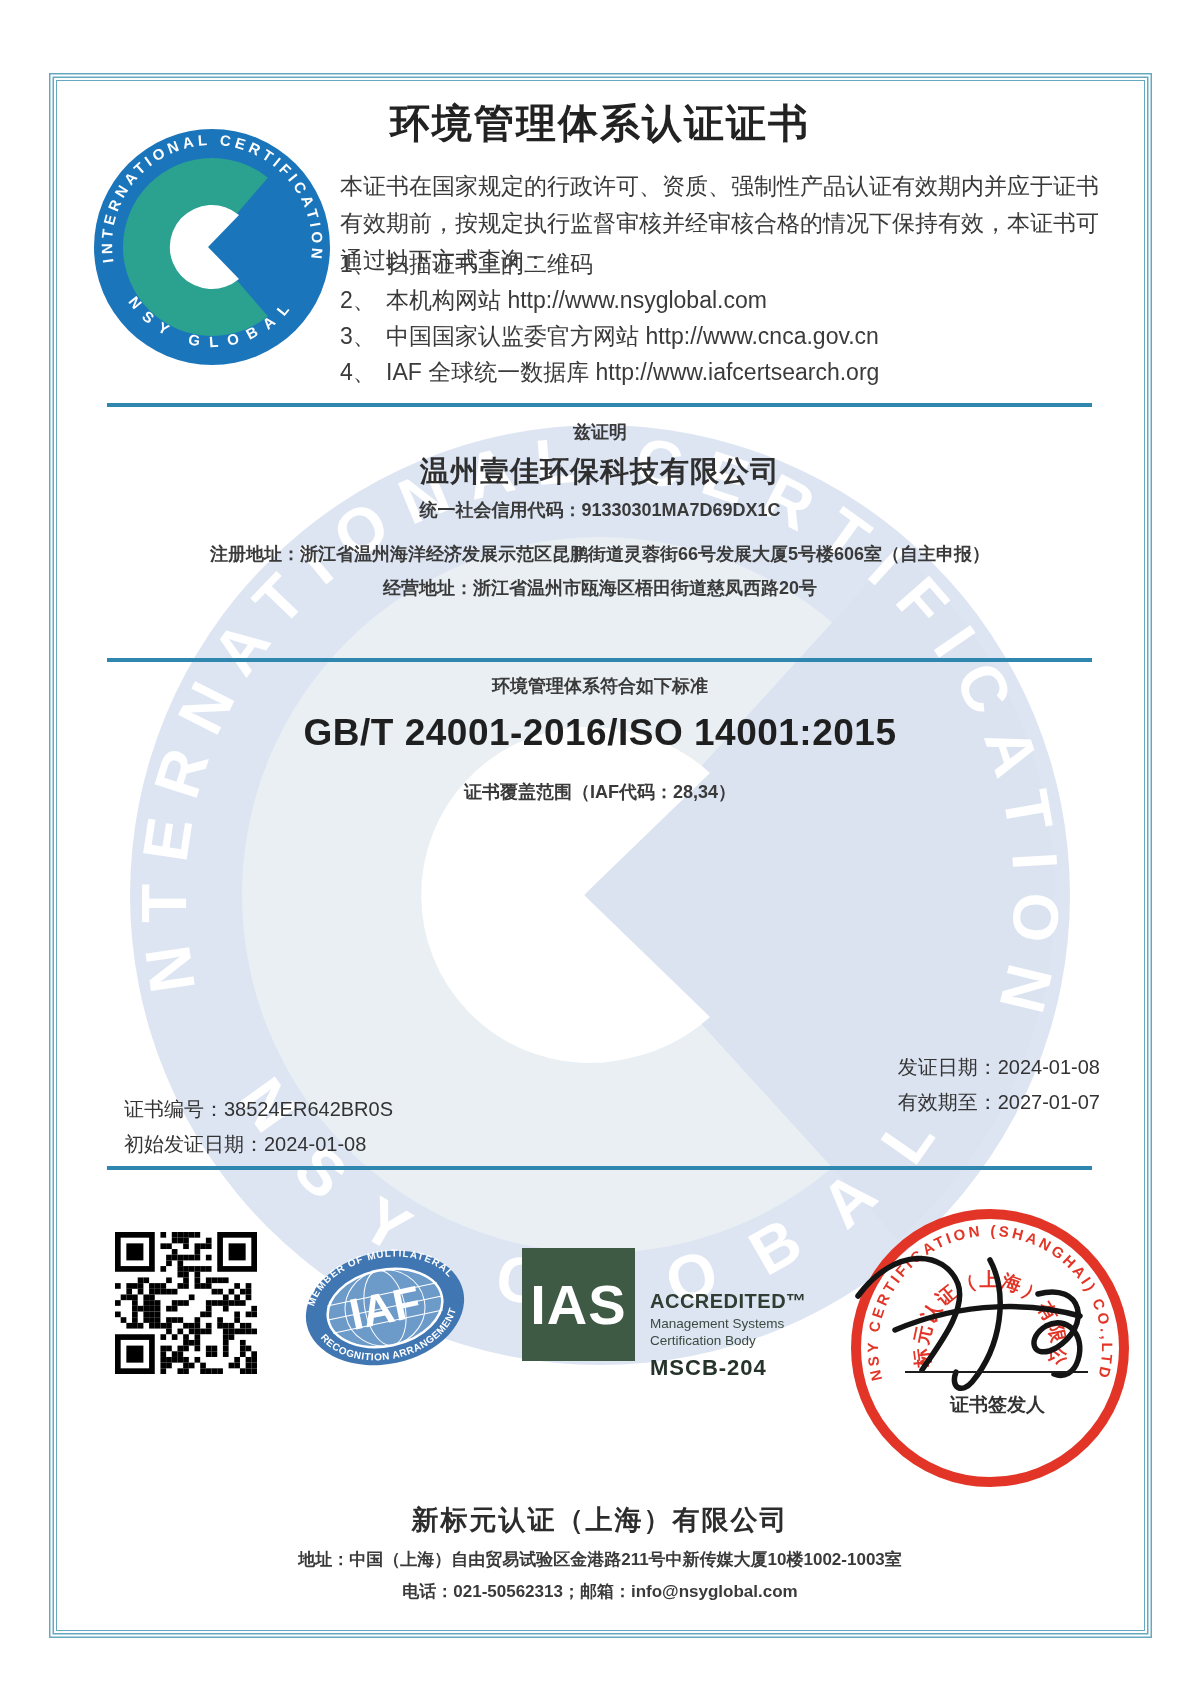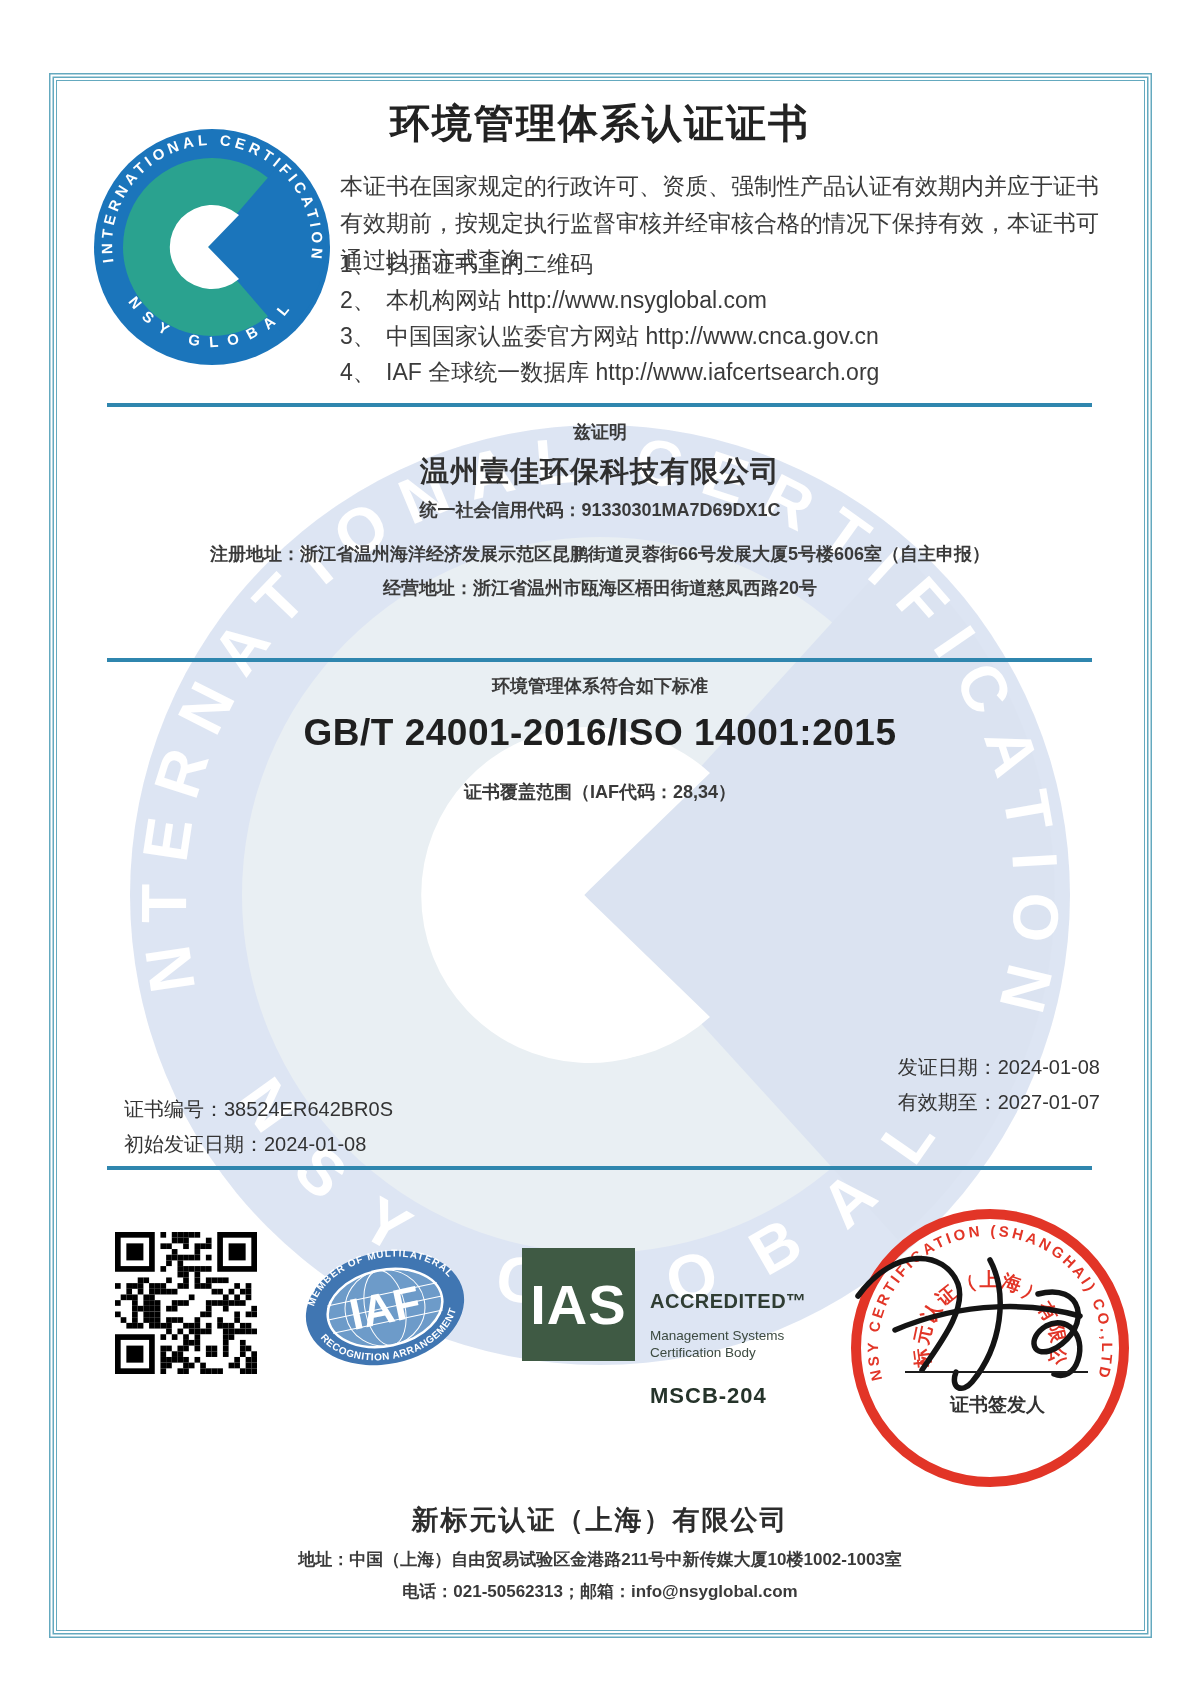--- a/index.html
+++ b/index.html
@@ -361,23 +361,23 @@
     <text fill="#ffffff" font-size="10" font-weight="bold" letter-spacing="0.5">
       <textPath href="#iaf-bot" startOffset="50%" text-anchor="middle">RECOGNITION ARRANGEMENT</textPath>
     </text>
   </svg>
 
   <div class="abs" style="left:522px;top:1248px;width:113px;height:113px;background:#3f5a44;display:flex;align-items:center;justify-content:center;">
     <span style="color:#fff;font-size:56px;font-weight:bold;letter-spacing:1px;">IAS</span>
   </div>
   <div class="abs" style="left:650px;top:1258px;width:230px;">
     <div style="font-size:20px;font-weight:bold;color:#2f3d33;letter-spacing:0.5px;margin-top:32px;">ACCREDITED™</div>
-    <div style="font-size:13.5px;color:#3c4a40;line-height:17px;margin-top:14px;">Management Systems</div>
+    <div style="font-size:13.5px;color:#3c4a40;line-height:17px;margin-top:2px;">Management Systems</div>
     <div style="font-size:13.5px;color:#3c4a40;line-height:17px;">Certification Body</div>
-    <div style="font-size:22px;font-weight:bold;color:#25332a;margin-top:22px;letter-spacing:1px;">MSCB-204</div>
+    <div style="font-size:22px;font-weight:bold;color:#25332a;margin-top:6px;letter-spacing:1px;">MSCB-204</div>
   </div>
 
   <svg class="abs" style="left:840px;top:1198px;width:300px;height:300px;" viewBox="0 0 300 300">
     <circle cx="150" cy="150" r="134" fill="none" stroke="#e23527" stroke-width="10"></circle>
     <defs>
       <path id="st-ring" d="M 58.3,214.2 A 112,112 0 1 1 241.7,214.2"></path>
       <path id="st-inner" d="M 91.7,171.2 A 62,62 0 1 1 208.3,171.2"></path>
     </defs>
     <text fill="#e23527" font-size="15" font-weight="bold" letter-spacing="3">
       <textPath href="#st-ring" startOffset="50%" text-anchor="middle">NSY CERTIFICATION (SHANGHAI) CO.,LTD</textPath>

